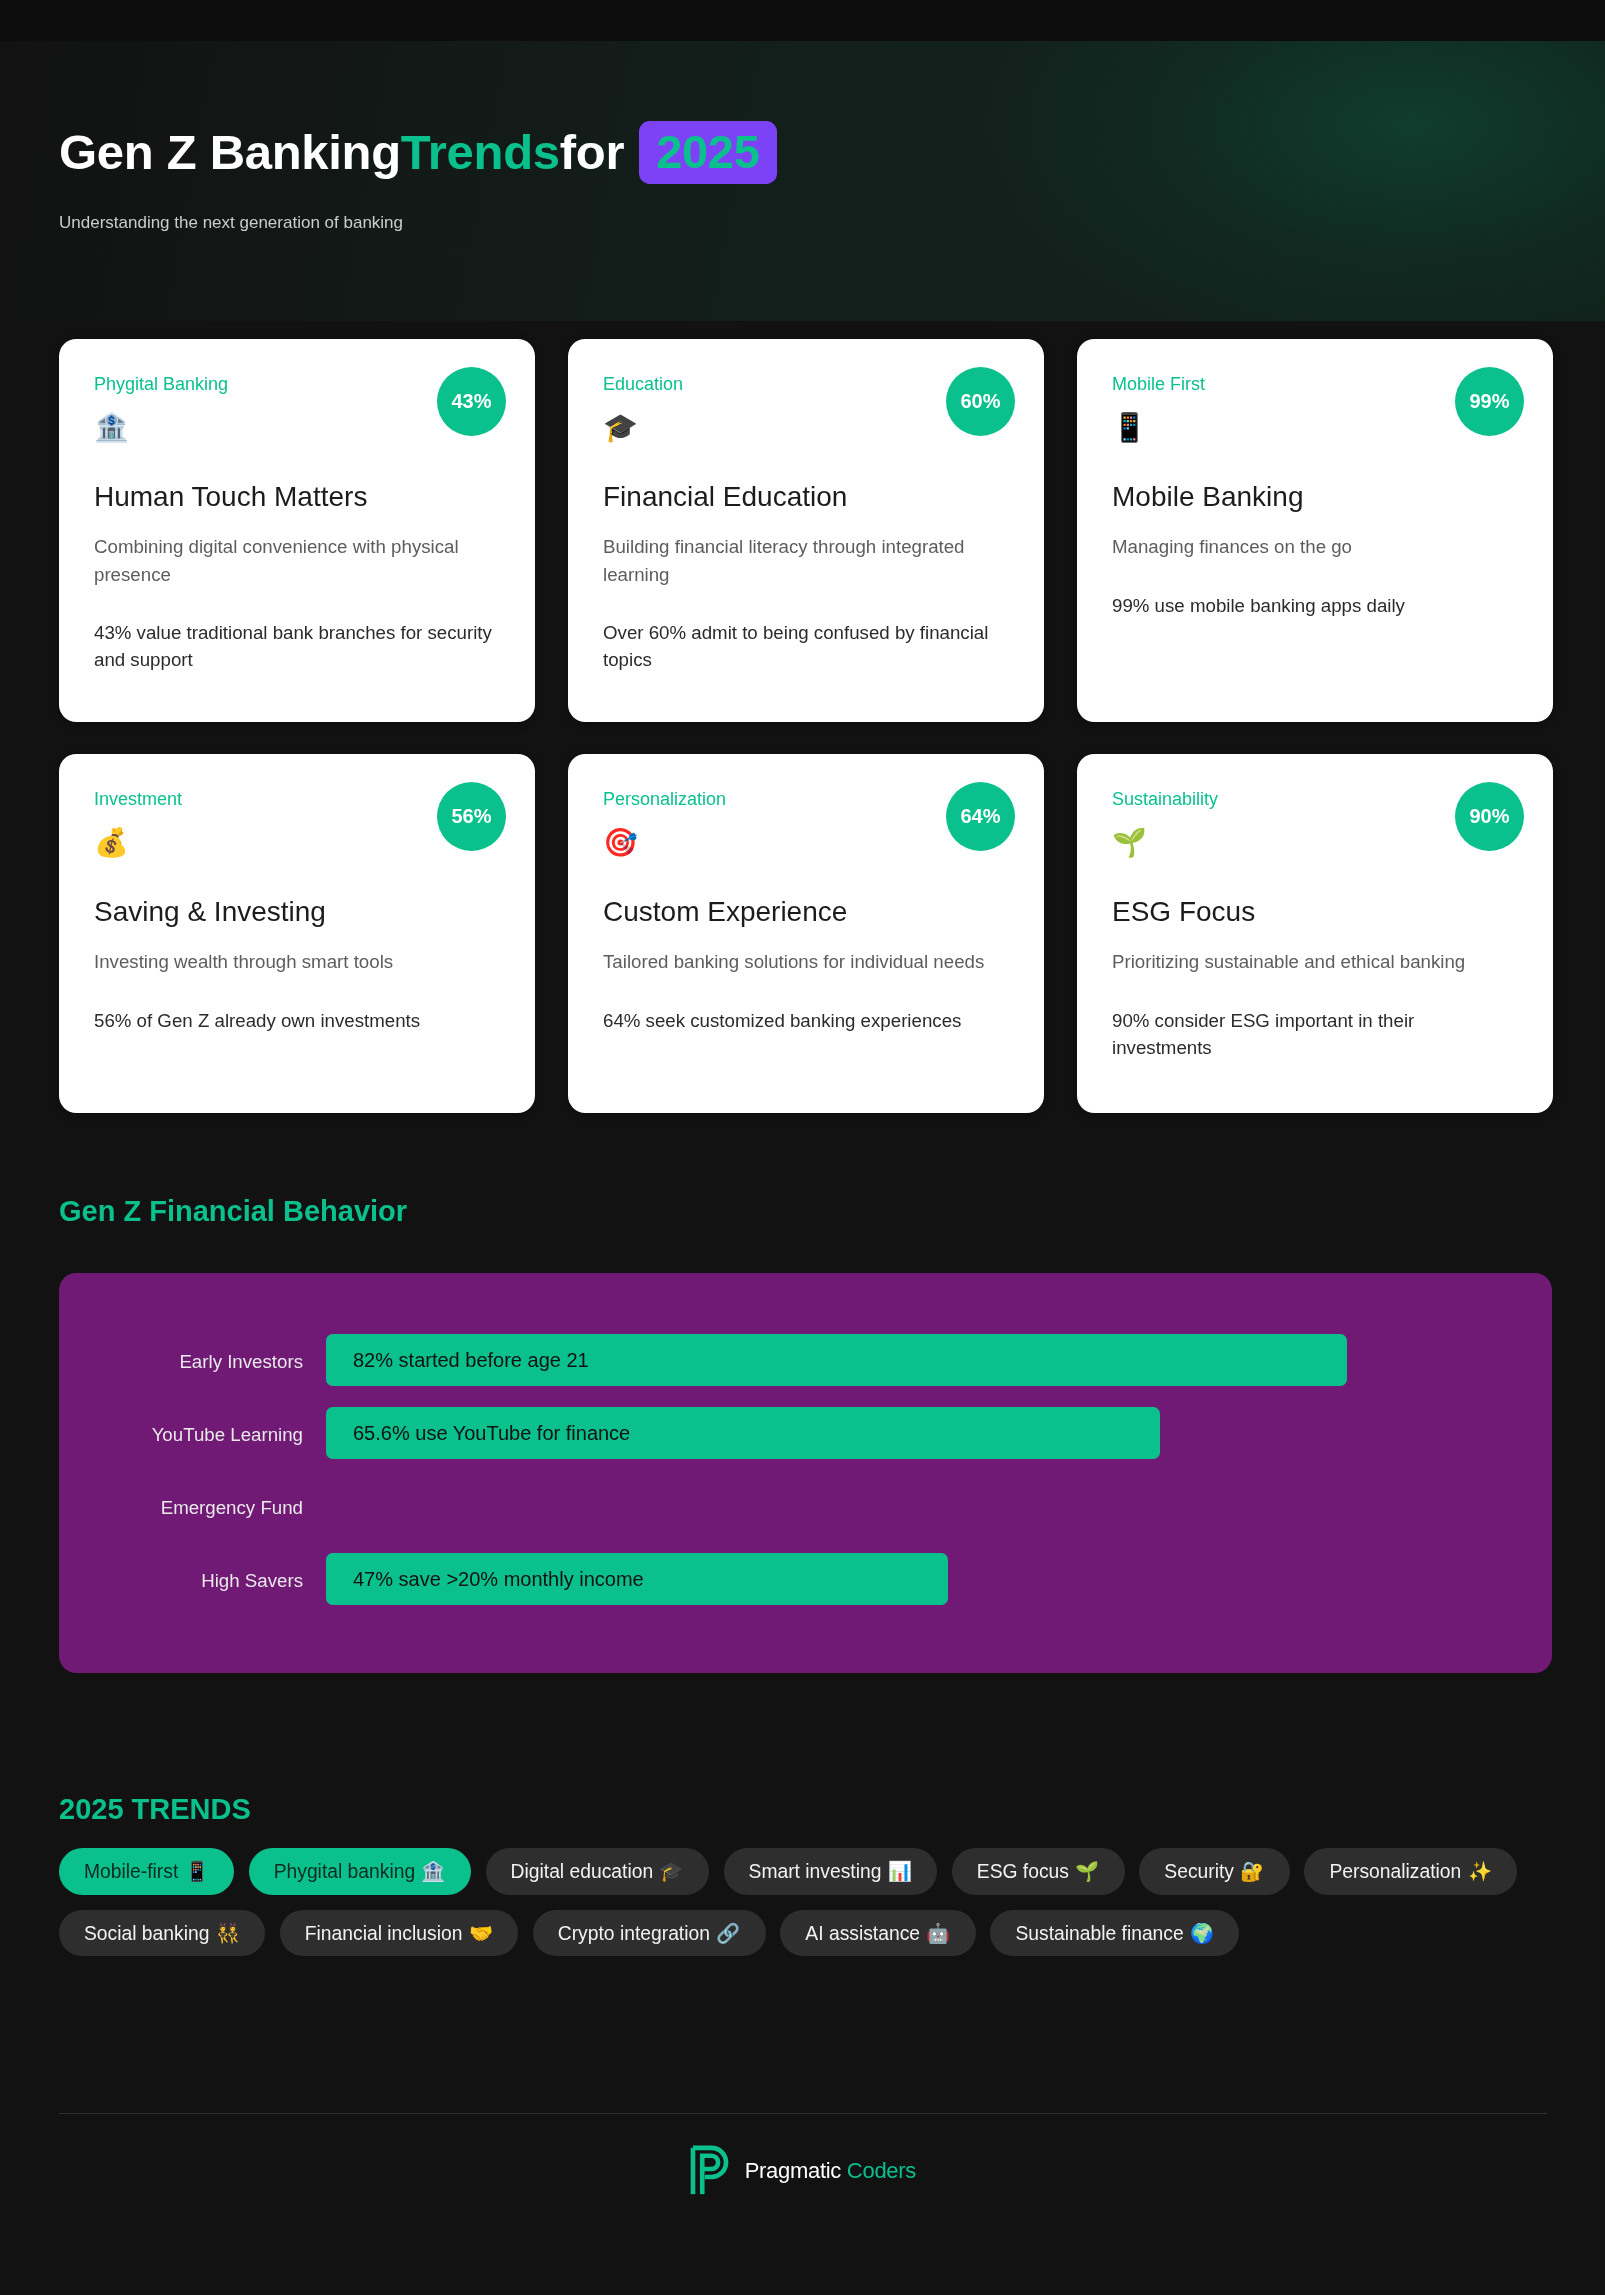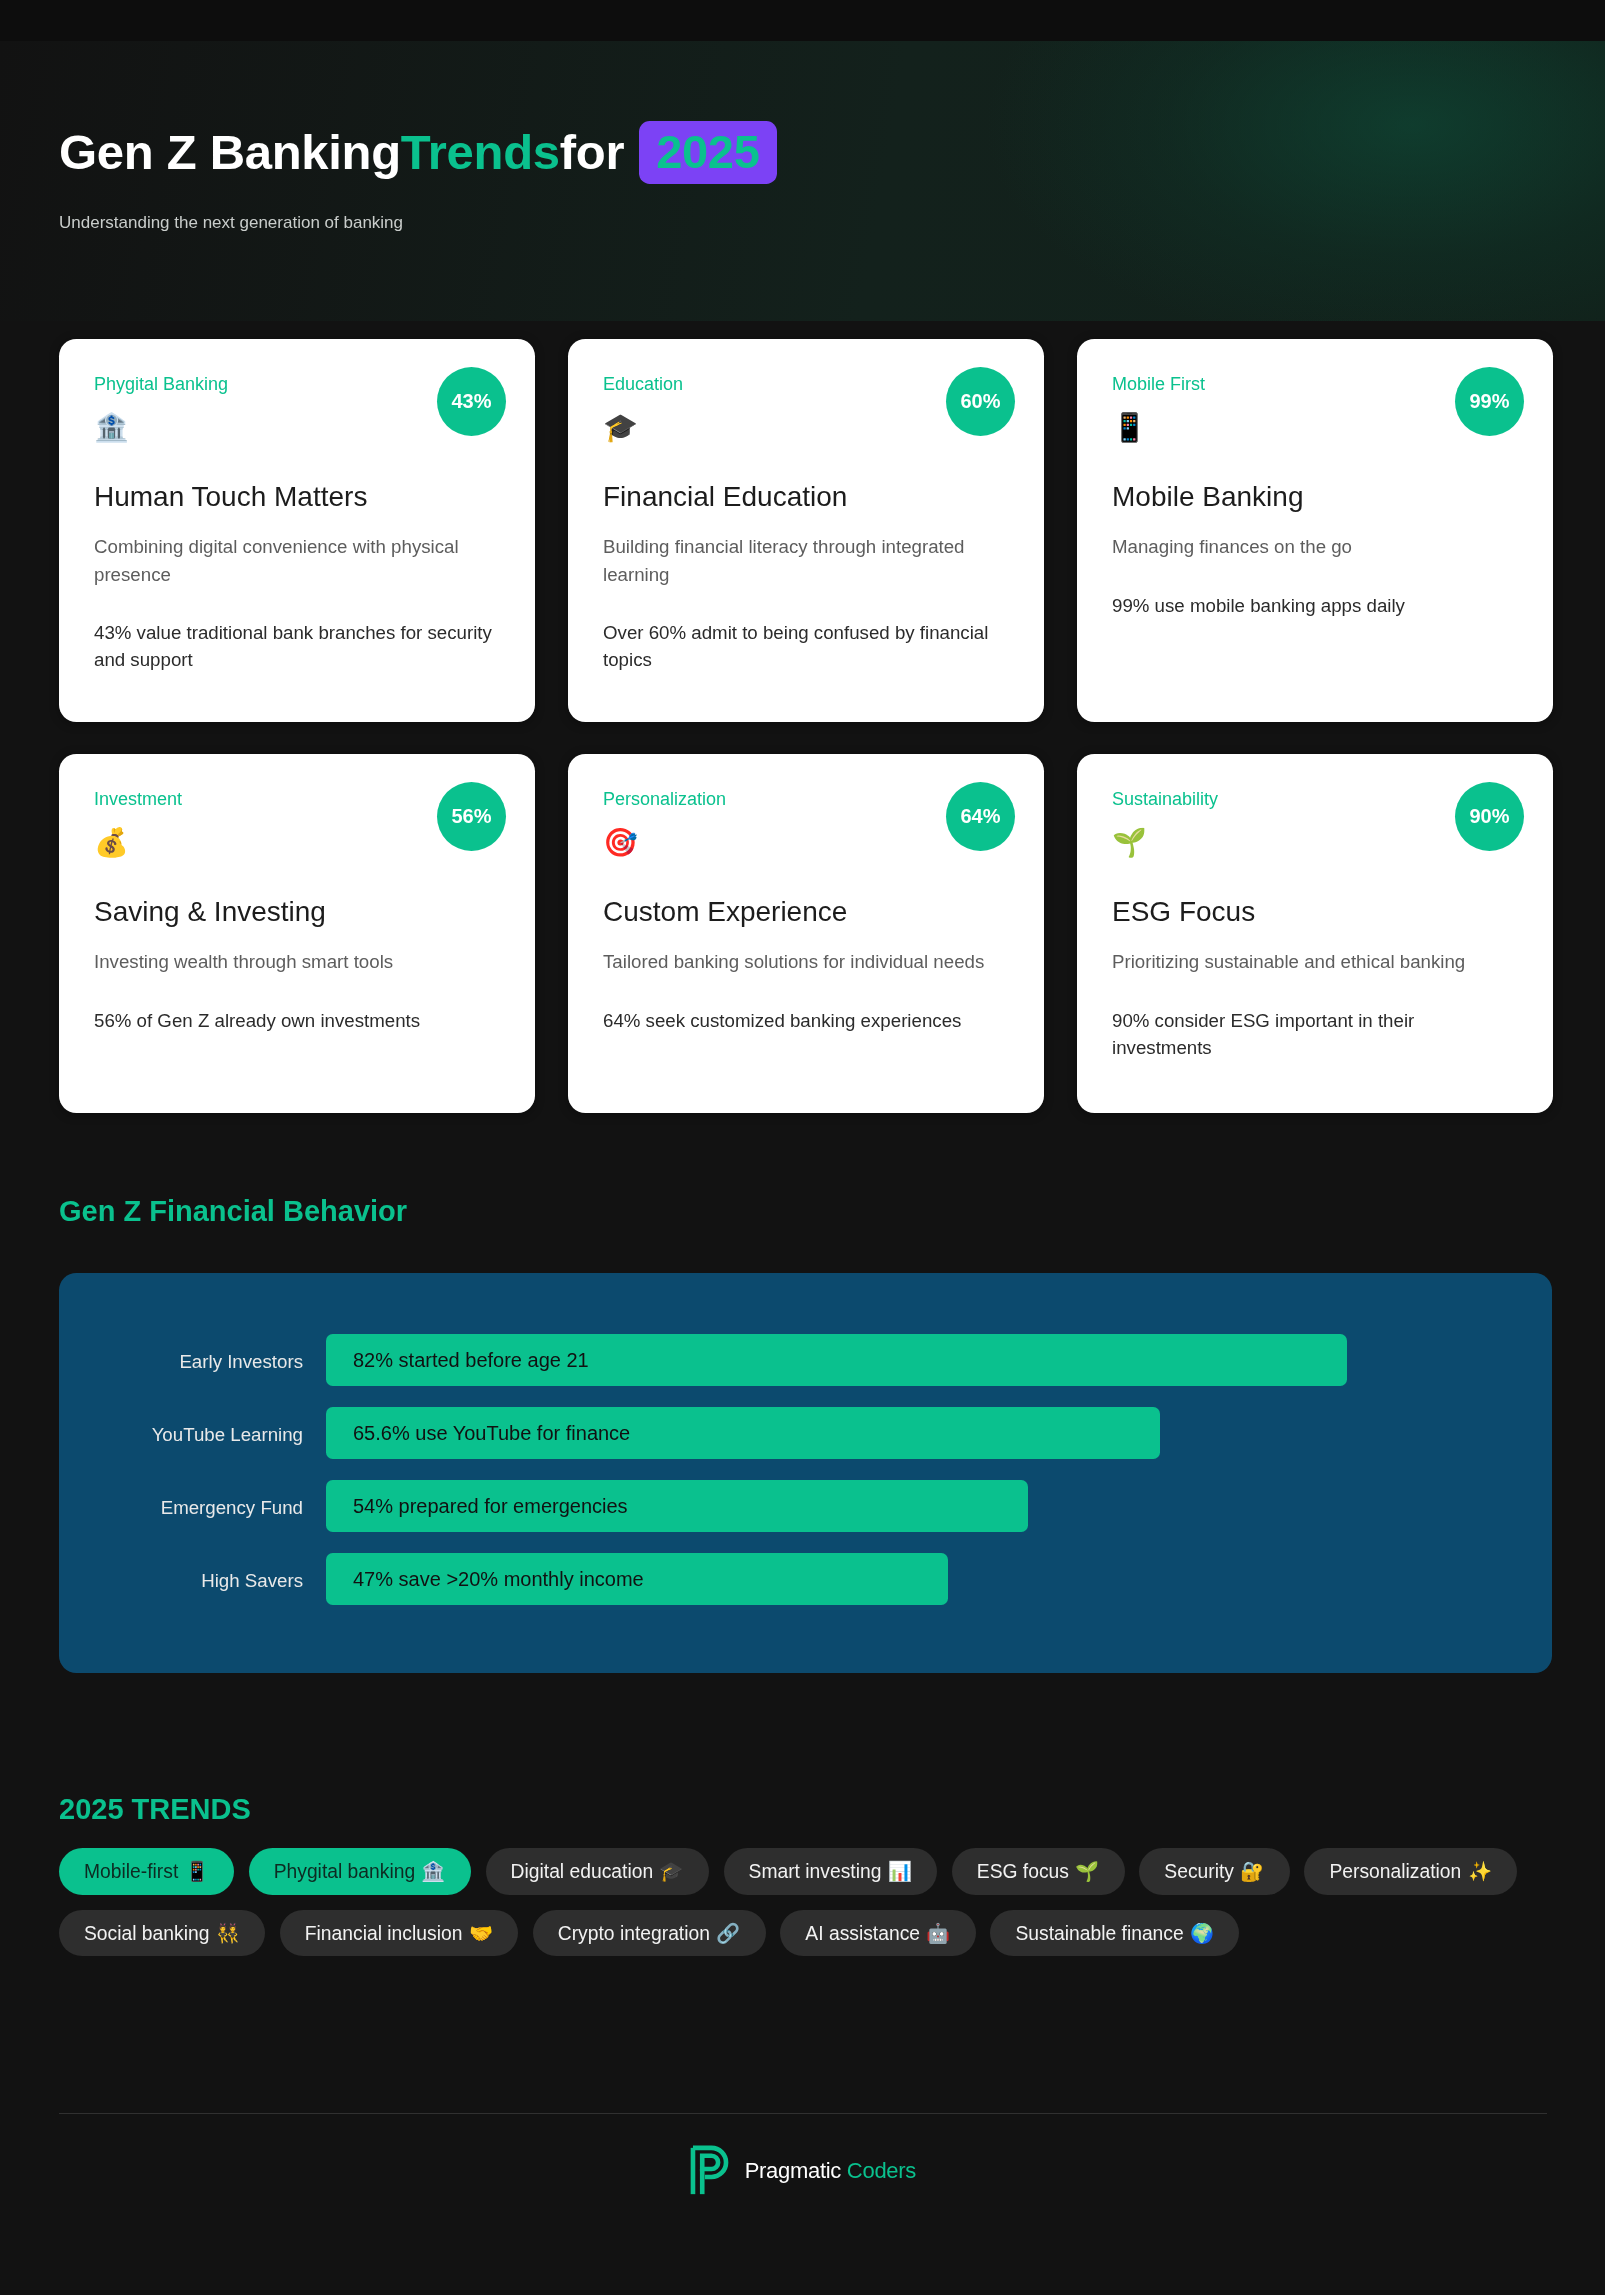--- a/index.html
+++ b/index.html
@@ -132,21 +132,21 @@
     left: 59px;
     font-size: 29px;
     font-weight: 700;
     color: #0ac18e;
   }
   #behavior-title { top: 1195px; }
   .chart-panel {
     position: absolute;
     left: 59px; top: 1273px;
     width: 1493px; height: 400px;
-    background: #0c4a6e;
+    background: #701a75;
     border-radius: 17.3px;
     padding: 52px 0 52px 0;
   }
   .bar-row {
     display: flex;
     align-items: center;
     height: 73px;
   }
   .bar-label {
     width: 267px;
@@ -297,23 +297,20 @@
         </div>
       </div>
       <div class="bar-row">
         <div class="bar-label">YouTube Learning</div>
         <div class="bar-track">
           <div class="bar-fill" style="width:68.008%">65.6% use YouTube for finance</div>
         </div>
       </div>
       <div class="bar-row">
         <div class="bar-label">Emergency Fund</div>
-        <div class="bar-track">
-          <div class="bar-fill" style="width:57.220000000000006%">54% prepared for emergencies</div>
-        </div>
       </div>
       <div class="bar-row">
         <div class="bar-label">High Savers</div>
         <div class="bar-track">
           <div class="bar-fill" style="width:50.71%">47% save &gt;20% monthly income</div>
         </div>
       </div>
     </div>
 
   <div class="section-title" id="trends-title">2025 TRENDS</div>

